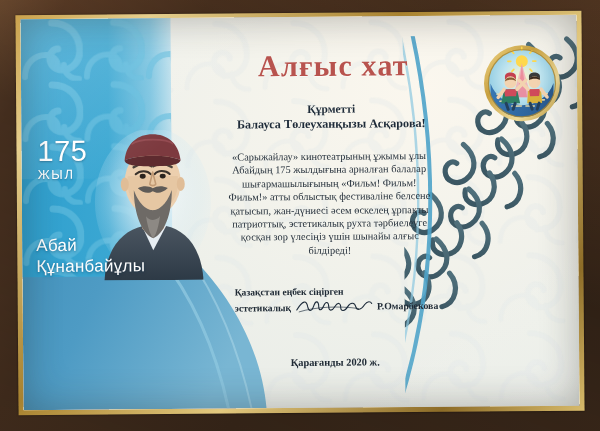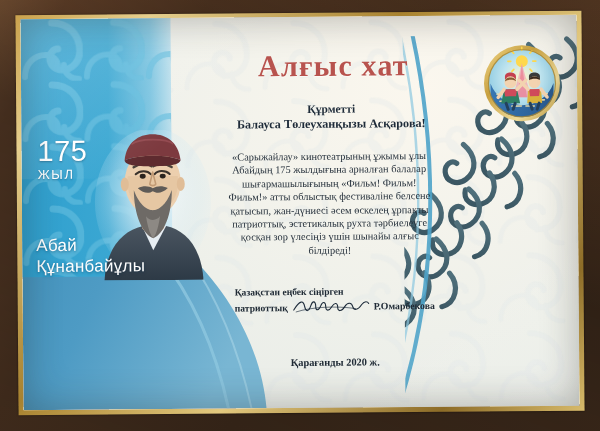--- a/index.html
+++ b/index.html
@@ -328,21 +328,21 @@
         <div>Фильм!» атты облыстық фестиваліне белсене</div>
         <div>қатысып, жан-дүниесі әсем өскелең ұрпақты</div>
         <div>патриоттық,  эстетикалық рухта тәрбиелеуге</div>
         <div>қосқан зор үлесіңіз үшін шынайы алғыс</div>
         <div>білдіреді!</div>
       </div>
 
       <div id="signature-block">
         <div>Қазақстан еңбек сіңірген</div>
         <div class="sig-row">
-          <span>патриоттық</span>
+          <span>эстетикалық</span>
           <svg id="sig-scribble" viewBox="0 0 78 16">
             <path d="M2 12 C8 2 12 2 13 9 C14 14 17 14 19 8 C21 2 24 3 24 9 C24 13 27 13 29 8
                      C31 3 34 4 34 9 C34 13 37 14 40 9 C43 4 46 5 46 10 C46 14 50 14 53 9
                      C56 4 60 5 61 9 C62 13 66 13 70 7 C73 3 76 4 77 6" fill="none" stroke="#1d2b3a" stroke-width="1.1" stroke-linecap="round"></path>
             <path d="M4 14 C20 9 44 8 64 11" fill="none" stroke="#1d2b3a" stroke-width=".9" opacity=".7"></path>
           </svg>
           <span id="signer-name">Р.Омарбекова</span>
         </div>
       </div>
 

